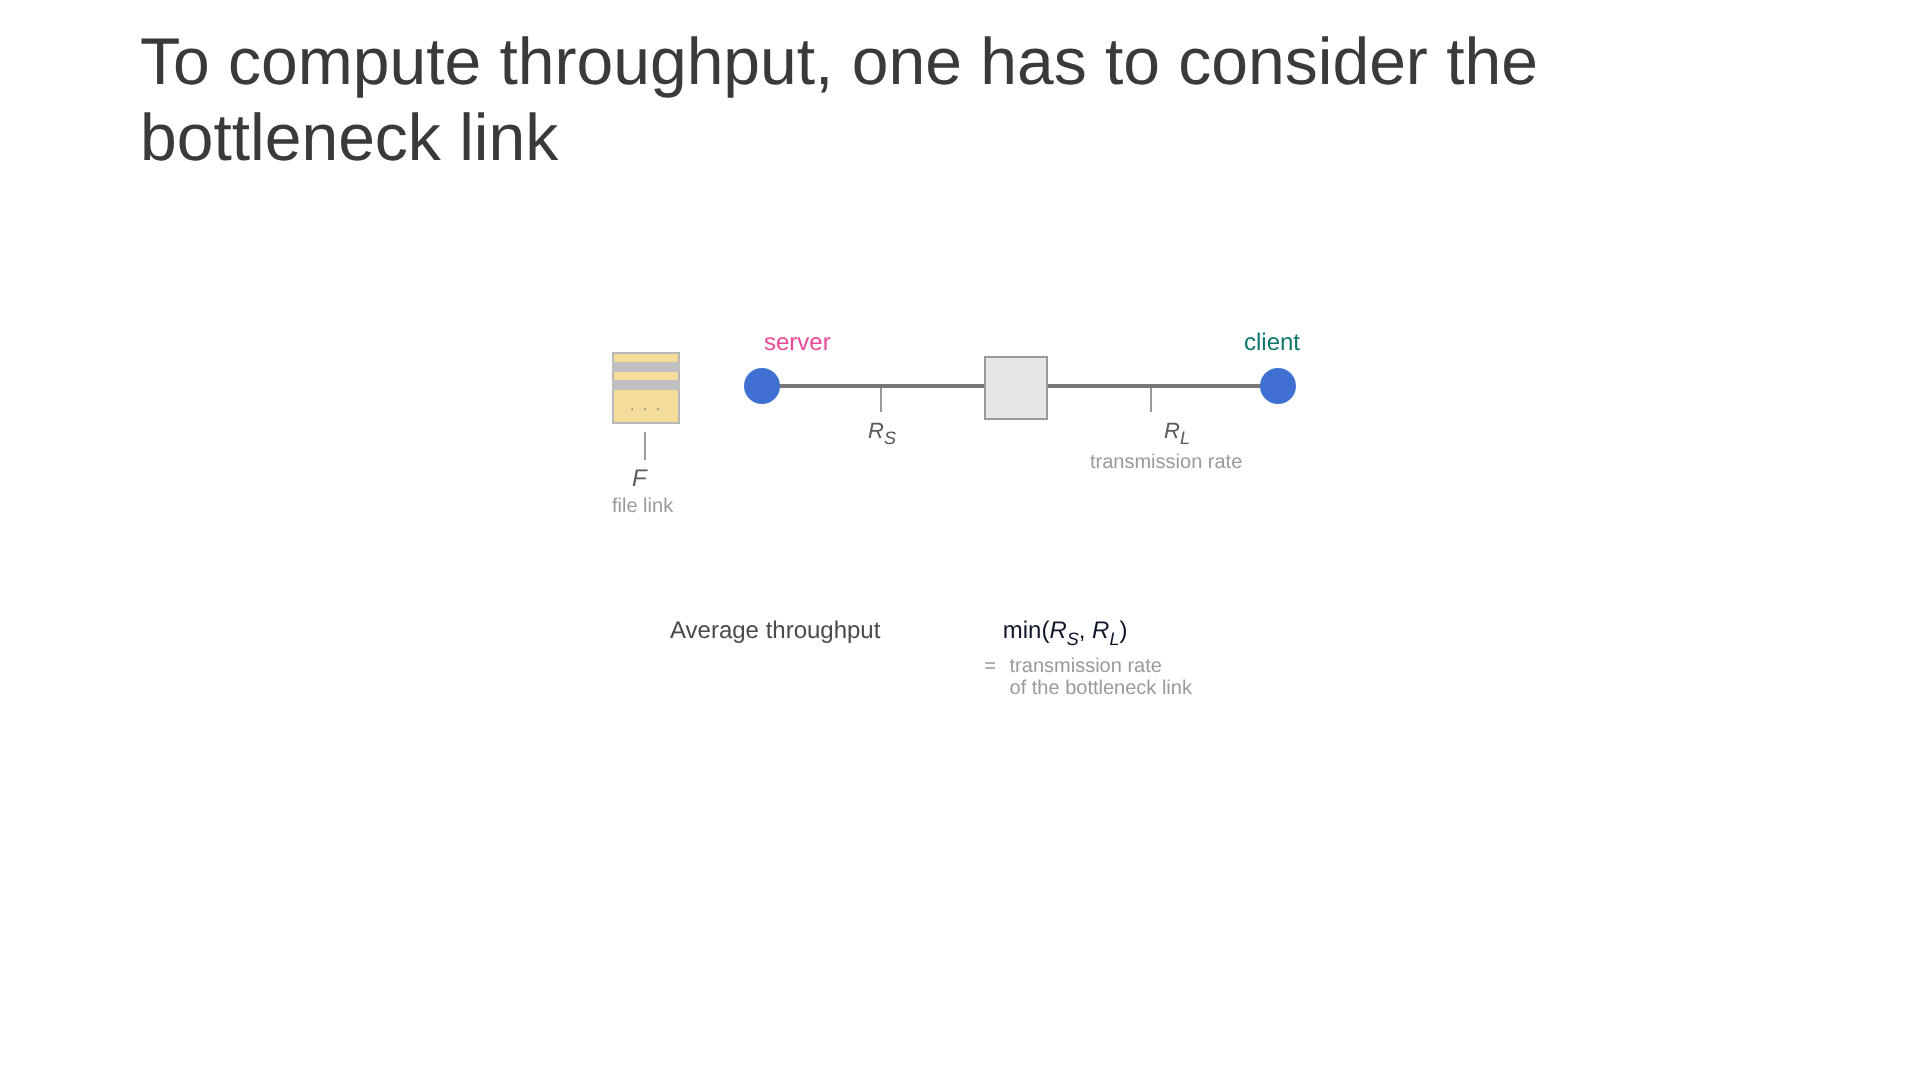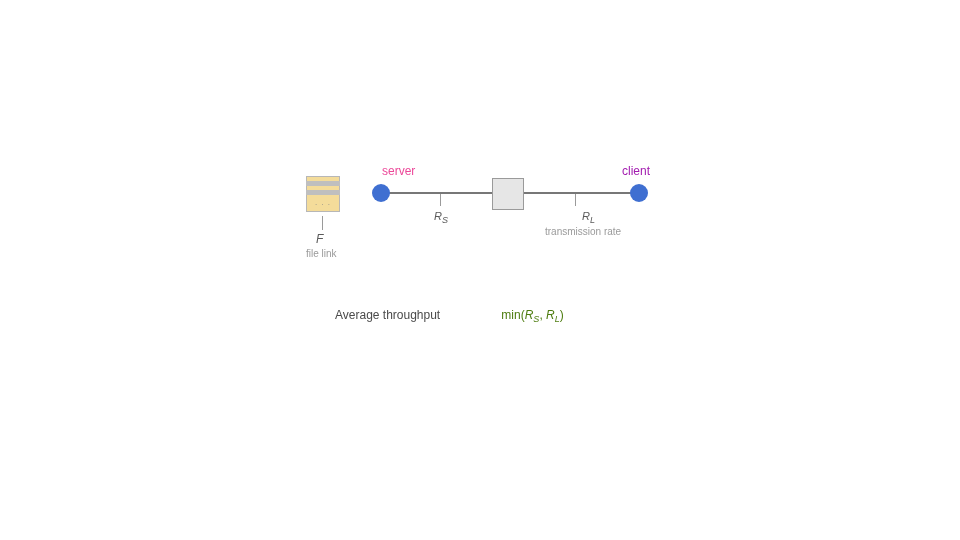--- a/index.html
+++ b/index.html
@@ -135,53 +135,54 @@
   }
   .formula {
     position: absolute;
     left: 335px;
     top: 308px;
     width: 340px;
     font-size: 12px;
   }
   .formula-row1 { color: #4a4a4a; }
   .formula-left { display: inline-block; width: 155px; padding-right: 8px; }
-  .formula-right { display: inline-block; color: #4d7c0f; }
+  .formula-right { display: inline-block; color: #0f172a; }
   .min-sub { font-size: 9px; vertical-align: sub; font-style: italic; }
   .formula-row2 {
     margin-top: 4px;
     color: #9a9a9a;
     font-size: 10px;
   }
   .formula-row2 .eq-pad { display: inline-block; width: 163px; text-align: right; padding-right: 4px; }
 </style>
 </head>
 <body>
 
 <div class="slide">
 
+  <div class="title">To compute throughput, one has to consider the bottleneck link</div>
 
   <div class="diagram">
 
     <div class="file-stack">
       <div class="fs-base"></div>
       <div class="fs-band" style="top:5px"></div>
       <div class="fs-band" style="top:14px"></div>
       <div class="fs-dots" style="top:22px">. . .</div>
     </div>
     <div class="fs-tick"></div>
     <div class="fs-F">F</div>
     <div class="fs-label">file link</div>
 
     <div class="end-label" style="left:82px">
       <span style="color:#ec4899">server</span>
     </div>
 
     <div class="end-label" style="left:322px">
-      <span style="color:#a21caf">client</span>
+      <span style="color:#0f766e">client</span>
     </div>
 
     <div class="link-line"></div>
 
     <div class="node" style="left:72px; background:#3f6fd1"></div>
 
     <div class="router"></div>
 
     <div class="node" style="left:330px; background:#3f6fd1"></div>
 
@@ -198,15 +199,21 @@
 
   </div>
 
   <div class="formula">
     <div class="formula-row1">
       <span class="formula-left">Average throughput</span>
       <span class="formula-right">
         <span>min</span><span>(</span><span style="font-style:italic">R</span><span class="min-sub">S</span><span>, </span><span style="font-style:italic">R</span><span class="min-sub">L</span><span>)</span>
       </span>
     </div>
+    <div class="formula-row2">
+      <span class="eq-pad">=</span>
+      <span>transmission rate</span><br>
+      <span class="eq-pad">&nbsp;</span>
+      <span>of the bottleneck link</span>
+    </div>
   </div>
 
 </div>
 
 </body></html>

